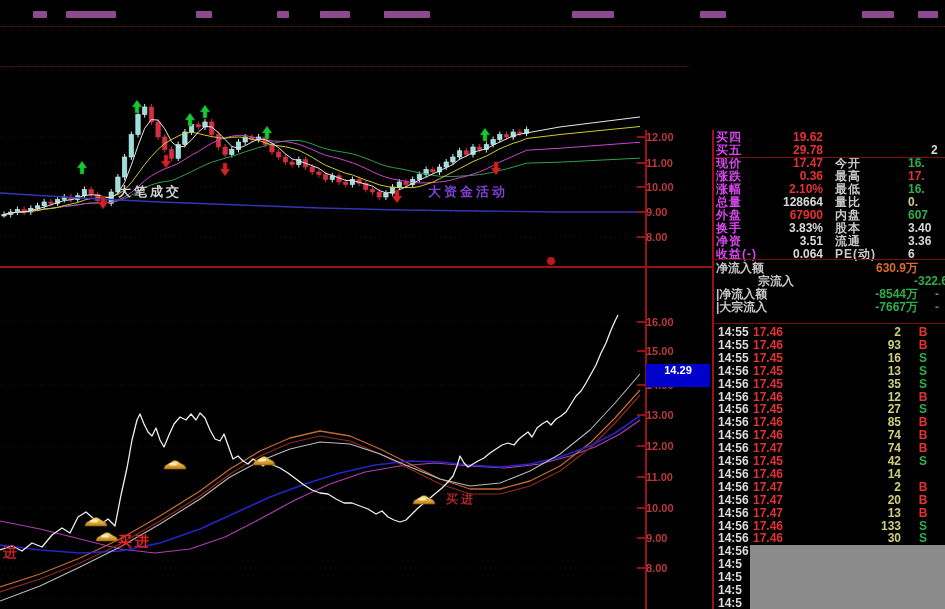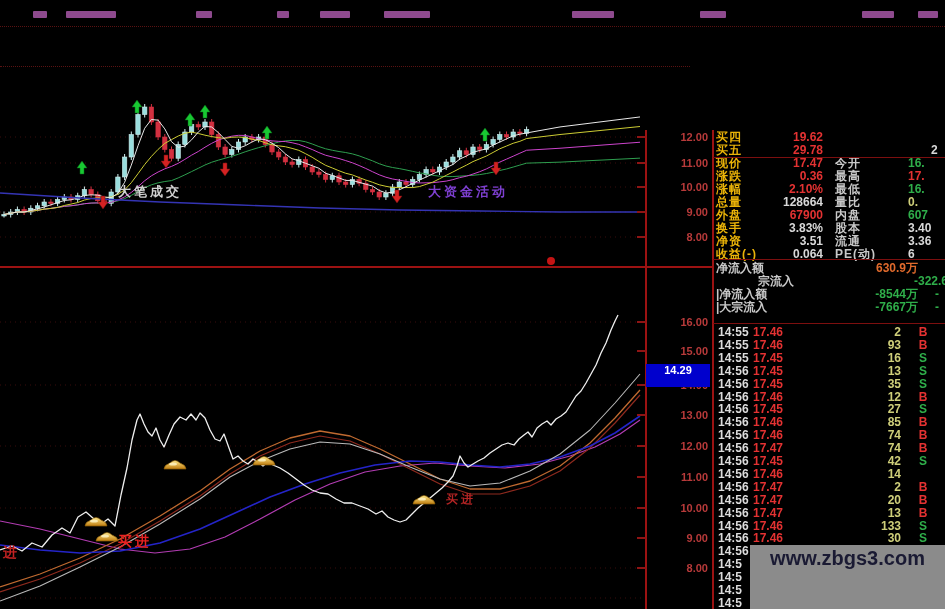--- a/index.html
+++ b/index.html
@@ -3,28 +3,28 @@
 <meta charset="utf-8">
 <style>
   html,body{margin:0;padding:0;background:#000;}
   .screen{position:relative;width:945px;height:609px;background:#000;overflow:hidden;
           font-family:"Liberation Sans","DejaVu Sans",sans-serif;}
   .mblob{position:absolute;top:11px;height:7px;background:#a757a7;border-radius:1px;opacity:.85;}
   .dotline{position:absolute;height:0;border-top:1px dotted #5a1212;}
   .vline{position:absolute;width:2px;background:#9c1212;}
   .hline{position:absolute;height:2px;background:#9c1212;}
   .pdiv{position:absolute;height:1px;background:#7c0f0f;}
-  .ytick{position:absolute;left:646px;width:62px;text-align:right;font-size:11px;font-weight:bold;
+  .ytick{position:absolute;left:646px;width:62px;font-size:11px;font-weight:bold;
          color:#b83a3a;line-height:12px;}
   .tickmark{position:absolute;width:9px;height:2px;background:#8f1414;}
   .pricetag{position:absolute;left:646px;top:364px;width:64px;height:23px;background:#0000cd;
             color:#fff;font-size:11px;font-weight:bold;line-height:13px;text-align:center;z-index:6;}
   .qpanel{position:absolute;left:713px;top:0;width:232px;height:609px;}
   .qrow{position:absolute;left:0;width:232px;height:13px;font-size:12px;font-weight:bold;line-height:13px;}
-  .ql{position:absolute;left:3px;color:#eab308;letter-spacing:1px;white-space:nowrap;}
+  .ql{position:absolute;left:3px;color:#d946ef;letter-spacing:1px;white-space:nowrap;}
   .qv1{position:absolute;left:30px;width:80px;text-align:right;}
   .ql2{position:absolute;left:122px;color:#c8c8c8;letter-spacing:1px;white-space:nowrap;}
   .qv2{position:absolute;left:195px;white-space:nowrap;}
   .qex{position:absolute;left:218px;}
   .fl{position:absolute;left:3px;color:#c8c8c8;white-space:nowrap;}
   .fv{position:absolute;left:95px;width:110px;text-align:right;}
   .ft{position:absolute;left:222px;color:#2fae4a;}
   .trow{position:absolute;left:0;width:232px;height:13px;font-size:12px;font-weight:bold;line-height:13px;}
   .tt{position:absolute;left:5px;color:#dcdcdc;}
   .tp{position:absolute;left:40px;width:78px;color:#e43232;}
@@ -528,15 +528,14 @@
         <div class="trow" style="top: 596.9px;">
           <div class="tt">14:5</div>
         </div>
       </div>
   </div>
   <div class="pdiv" style="left:713px;top:157px;width:232px"></div>
   <div class="pdiv" style="left:713px;top:259px;width:232px"></div>
   <div class="pdiv" style="left:713px;top:323px;width:232px"></div>
 
   <div class="watermark">
-    <div class="wm2">www.zbgs3.com</div>
   </div>
 </div>
 
 </body></html>

